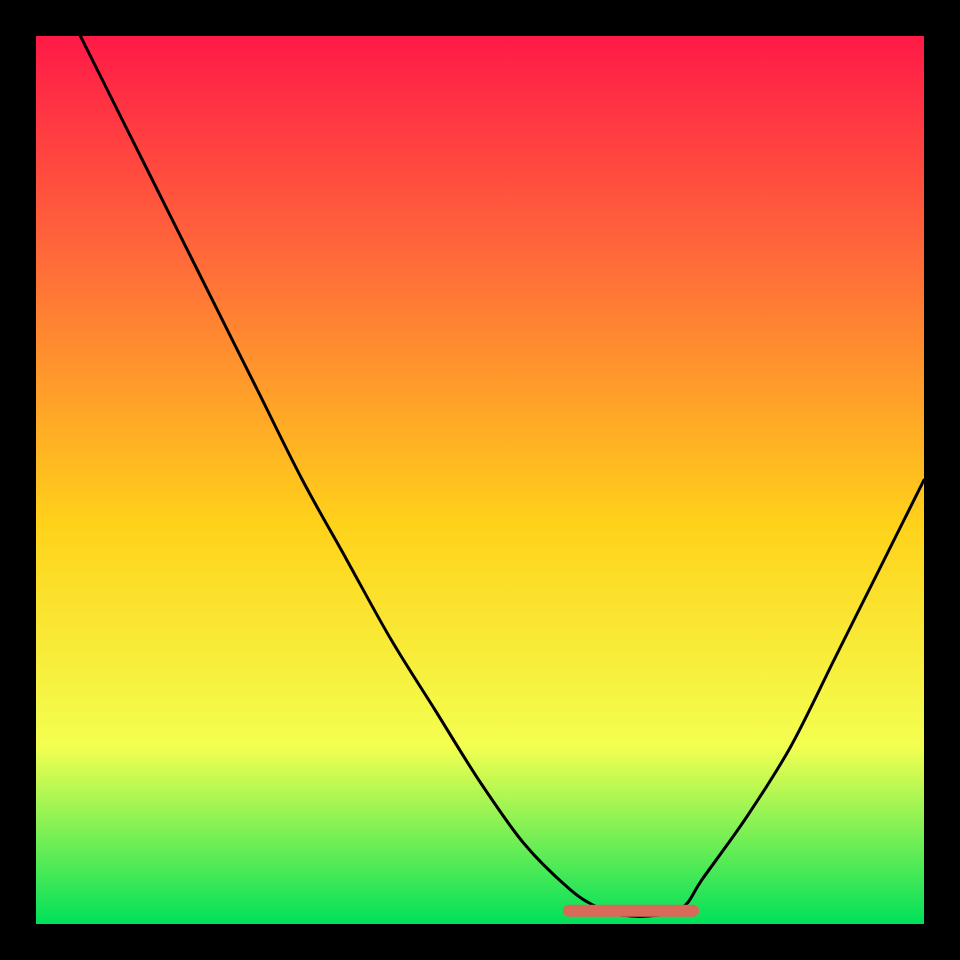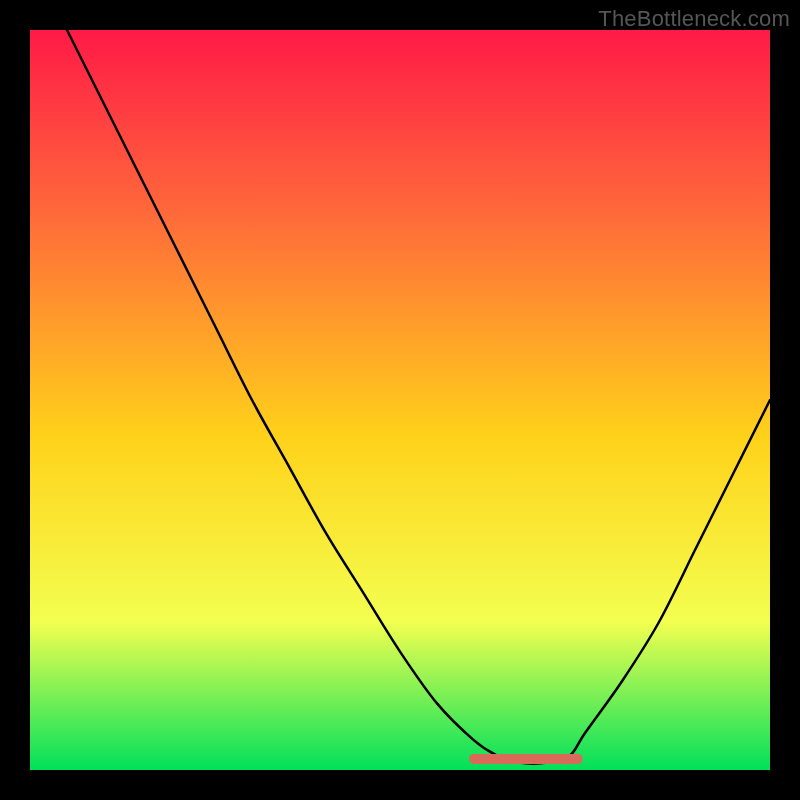--- a/index.html
+++ b/index.html
@@ -33,21 +33,20 @@
     left: 0;
     width: 800px;
     height: 800px;
     display: block;
   }
 </style>
 </head>
 <body>
 <div class="container">
 
-  <div class="watermark">TheBottleneck.com</div>
 
   <svg class="plot" viewBox="0 0 800 800">
     <defs>
       <linearGradient id="bgGrad" x1="0" y1="0" x2="0" y2="1">
         <stop id="g0" offset="0%" stop-color="#ff1a47"></stop>
         <stop id="g1" offset="25%" stop-color="#ff6a3a"></stop>
         <stop id="g2" offset="55%" stop-color="#ffd21a"></stop>
         <stop id="g3" offset="80%" stop-color="#f3ff50"></stop>
         <stop id="g4" offset="100%" stop-color="#00e05a"></stop>
       </linearGradient>

